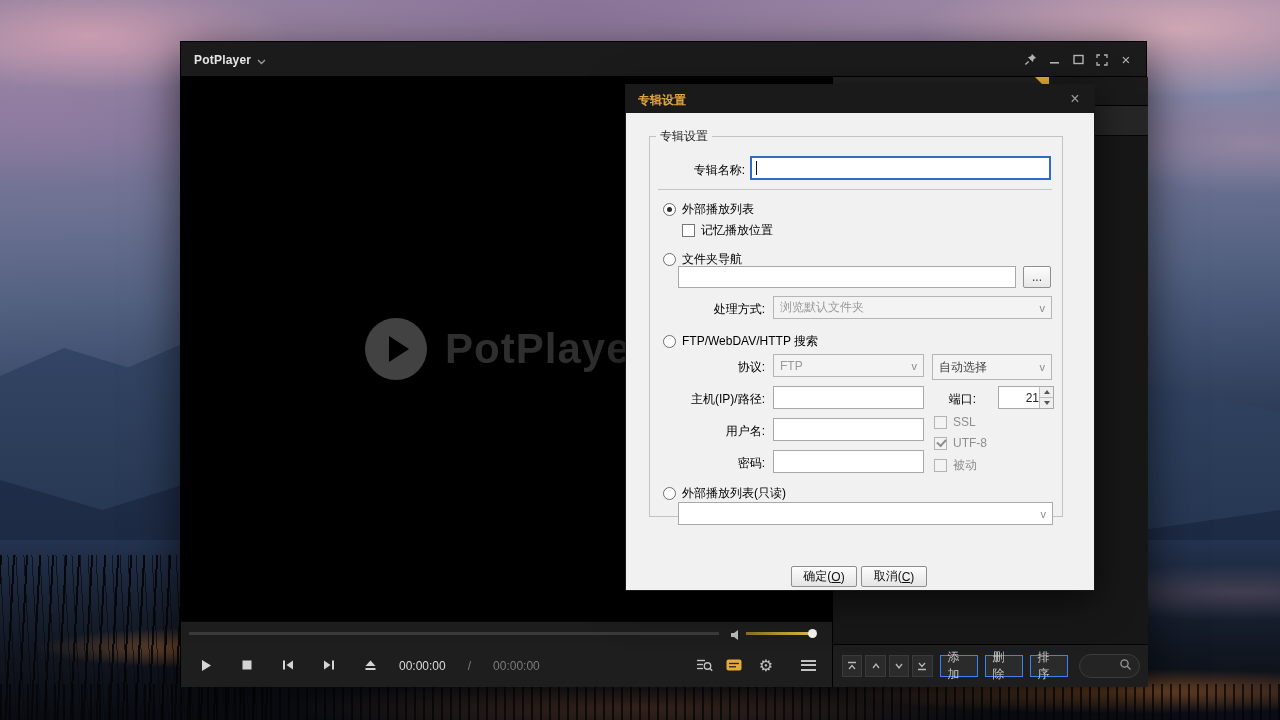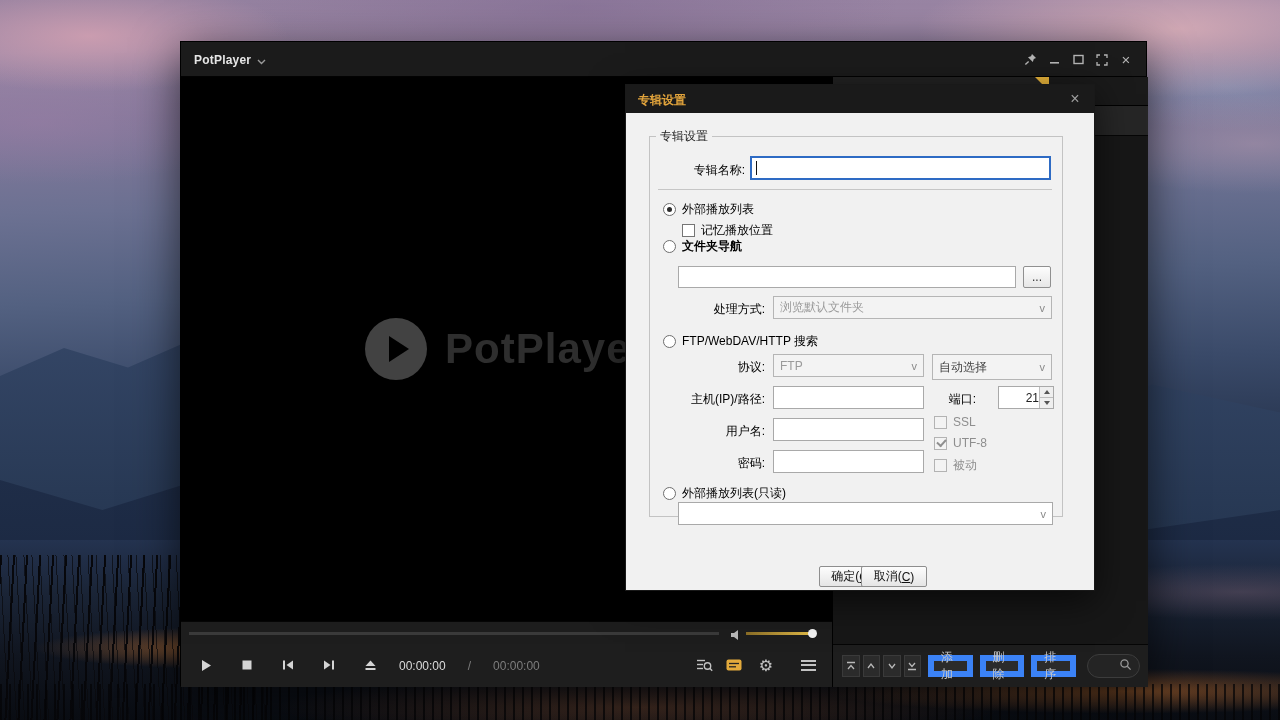--- a/index.html
+++ b/index.html
@@ -53,21 +53,21 @@
   .rpanel { position:absolute; left:651px; top:35px; width:316px; height:610px; background:#151515; border-left:1px solid #000; }
   .rp-tabs { position:absolute; left:0; top:0; right:0; height:29px; background:#1a1a1a; border-bottom:1px solid #000; }
   .rp-tab { position:absolute; left:0; top:0; width:216px; height:29px; background:#222; }
   .rp-fold { position:absolute; right:0; top:0; width:0; height:0;
              border-top:14px solid #e6b23a; border-left:14px solid transparent; }
   .rp-toolbar { position:absolute; left:0; top:29px; right:0; height:30px; background:#262626; border-bottom:1px solid #060606; }
   .rp-body { position:absolute; left:0; top:59px; right:0; bottom:43px; background:#171717; }
   .rp-bottom { position:absolute; left:0; bottom:0; right:0; height:43px; background:#1e1e1e; border-top:1px solid #050505;
                display:flex; align-items:center; padding:0 8px 0 9px; gap:3px; }
   .rp-sq { width:22px; height:22px; background:#2b2b2b; border:1px solid #3a3a3a; display:flex; align-items:center; justify-content:center; }
-  .rp-txtbtn { height:22px; padding:0 7px; margin-left:4px; background:#2b2b2b; border:6px solid #3b82f6;
+  .rp-txtbtn { height:22px; padding:0 7px; margin-left:4px; background:#2b2b2b; border:1px solid #3b82f6;
                color:#c8c8c8; font-size:12px; display:flex; align-items:center; }
   .rp-search { margin-left:8px; width:66px; height:24px; background:#242424; border:1px solid #3c3c3c; border-radius:12px;
                display:flex; align-items:center; justify-content:flex-end; padding-right:7px; }
 
   
   .seekrow { position:absolute; left:0; top:579px; width:651px; height:23px; background:#1d1d1d; border-top:1px solid #050505; }
   .seekbar { position:absolute; left:8px; top:10px; width:530px; height:3px; background:#3a3a3a; }
   .vol-icon { position:absolute; left:549px; top:5px; }
   .volbar { position:absolute; left:565px; top:10px; width:67px; height:3px;
             background:linear-gradient(90deg,#8a6d26,#e2bb48); }
@@ -122,21 +122,21 @@
   .spin-btns { width:14px; border-left:1px solid #bdbdbd; display:flex; flex-direction:column; }
   .spin-up,.spin-dn { flex:1; background:#efefef; display:flex; align-items:center; justify-content:center; }
   .spin-up::after { content:""; border-left:3px solid transparent; border-right:3px solid transparent; border-bottom:4px solid #555; }
   .spin-dn { border-top:1px solid #bdbdbd; }
   .spin-dn::after { content:""; border-left:3px solid transparent; border-right:3px solid transparent; border-top:4px solid #555; }
 
   .btn { position:absolute; top:481px; width:66px; height:21px; background:linear-gradient(#fdfdfd,#e5e5e5);
          border:1px solid #8e8e8e; border-radius:2px; display:flex; align-items:center; justify-content:center;
          font-size:12px; color:#111; }
   .btn .u { text-decoration:underline; }
-  .btn-ok { left:165px;margin-left:28px; } .btn-cancel { left:235px; }
+  .btn-ok { left:165px; } .btn-cancel { left:235px; }
 </style>
 </head>
 <body>
 
 <div>
   <div class="wp-layer wp-sky"></div>
   <div class="wp-layer wp-clouds"></div>
   <div class="wp-layer wp-m1"></div>
   <div class="wp-layer wp-m2"></div>
   <div class="wp-layer wp-water"></div>
@@ -320,21 +320,21 @@
     <div class="sep" style="left:8px;top:44px;width:394px;"></div>
 
     <div class="ritem" style="left:13px;top:56px;">
       <span class="radio checked"></span>
       <span class="glabel">外部播放列表</span>
     </div>
     <div class="ritem" style="left:32px;top:77px;">
       <span class="cbx"></span>
       <span class="glabel">记忆播放位置</span>
     </div>
-    <div class="ritem" style="left:13px;top:93px;font-weight:bold;">
+    <div class="ritem" style="left:13px;top:106px;">
       <span class="radio"></span>
       <span class="glabel">文件夹导航</span>
     </div>
 
     <div class="dinput" style="left:28px;top:121px;width:338px;height:22px;"></div>
     <div class="browse" style="left:373px;top:121px;">...</div>
 
     <div class="dlbl" style="left:0;top:156px;width:115px;">处理方式:</div>
     <div class="dselect disabled" style="left:123px;top:151px;width:279px;height:23px;">
       <span>浏览默认文件夹</span>

